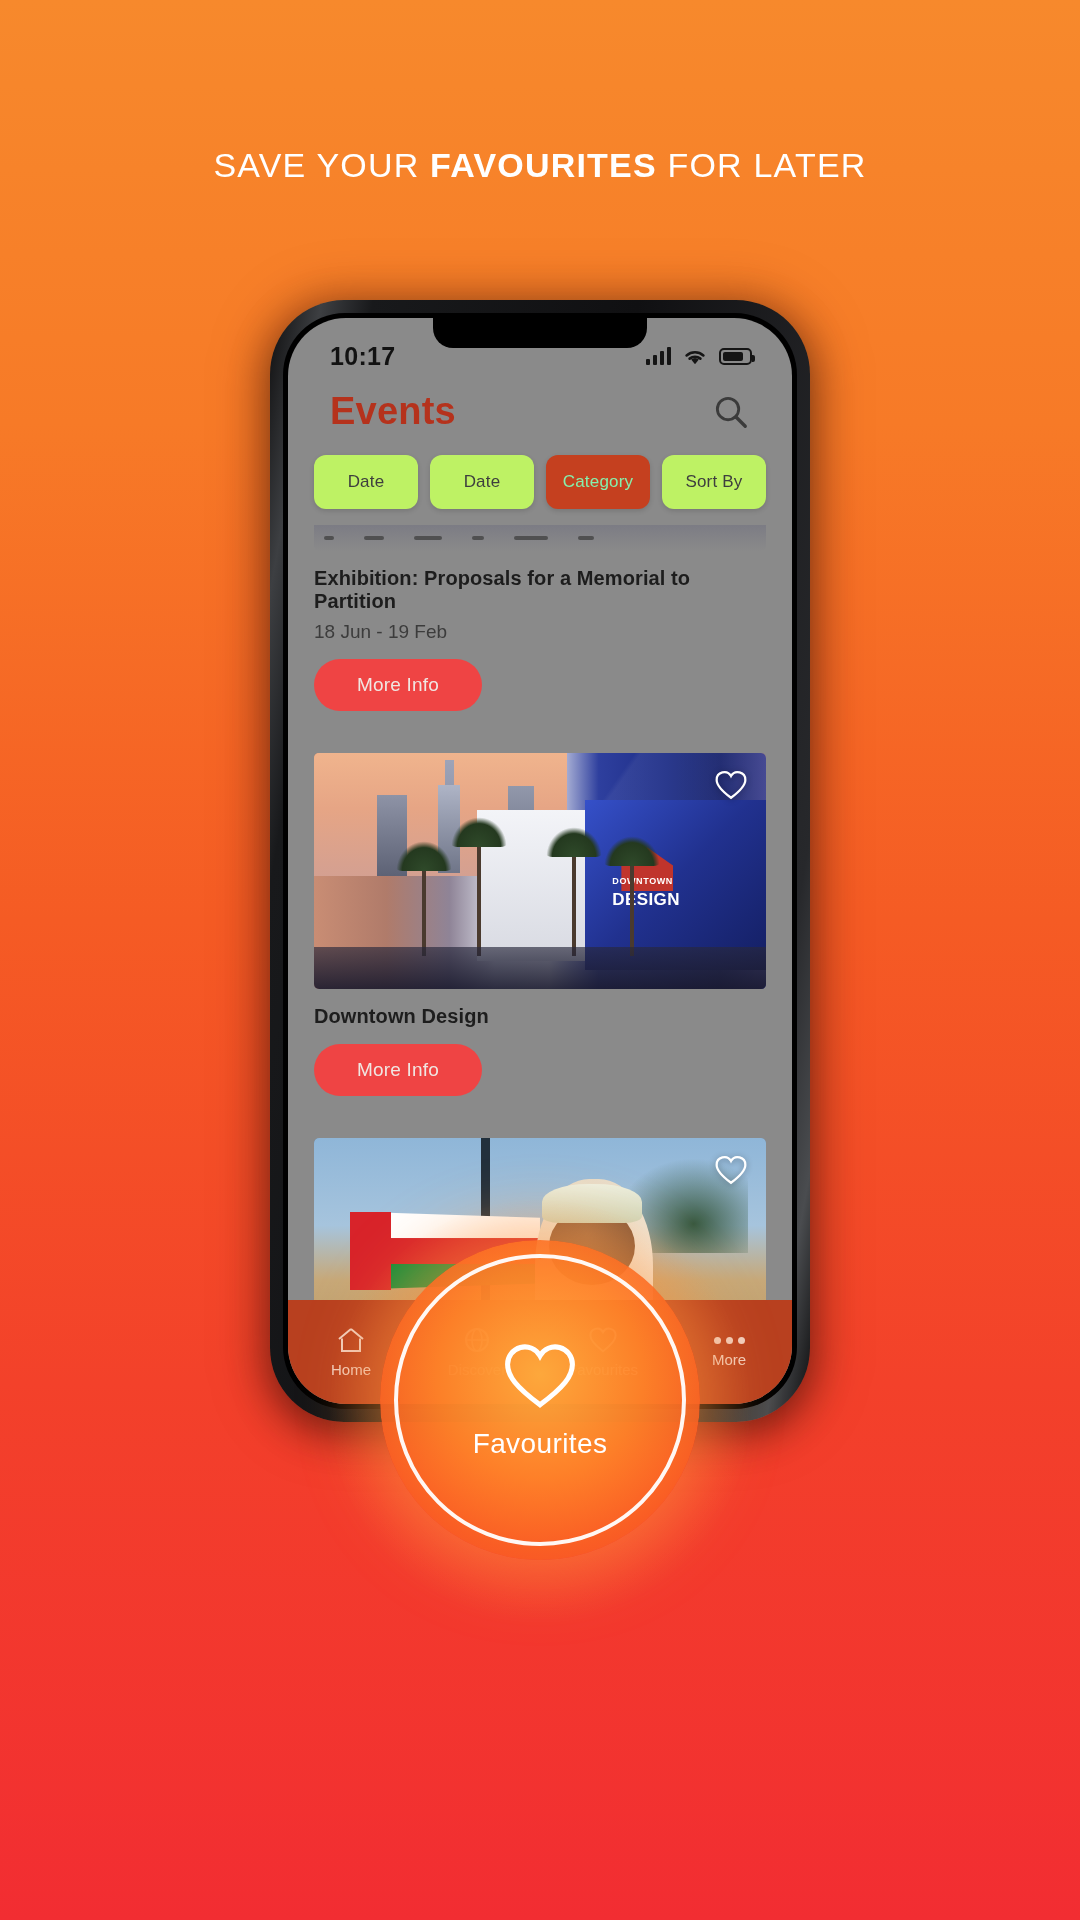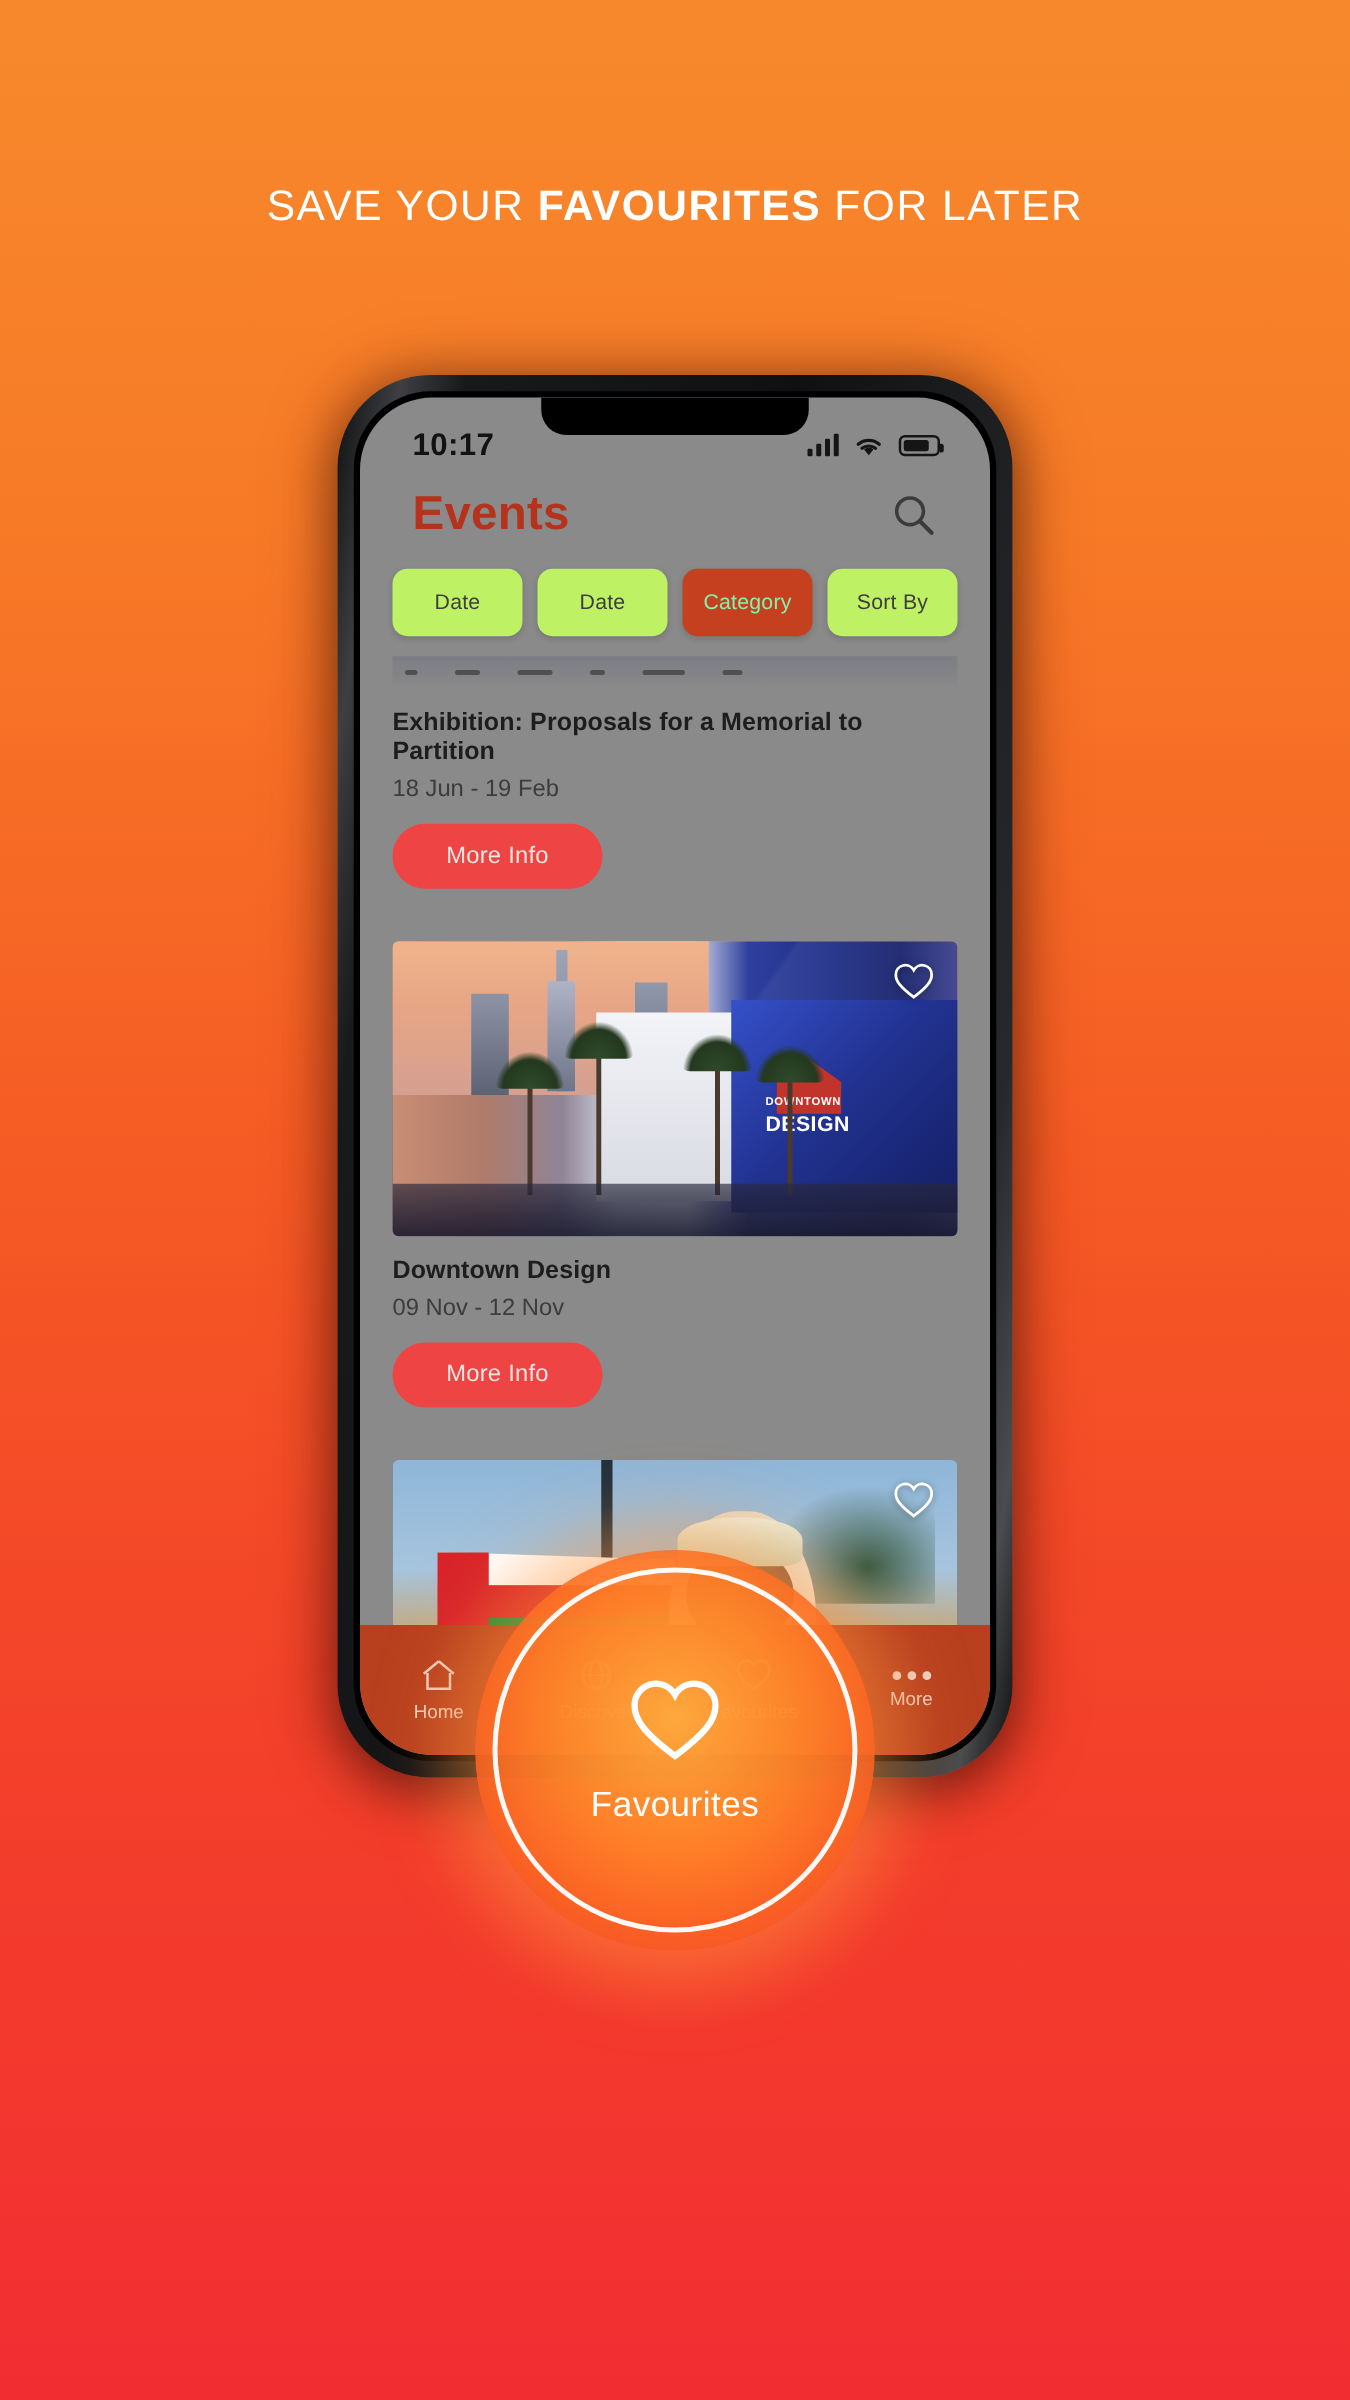--- a/index.html
+++ b/index.html
@@ -317,21 +317,20 @@
                   <div class="palm p2"></div>
                 <div class="palm p3"></div>
                   <div class="palm p4"></div>
                 <div class="dd-ground"></div>
               </div>
               <svg class="heart-ico" viewBox="0 0 32 30">
                 <path d="M16 27 C6 19.5 2.5 15 2.5 10.2 A7.2 7.2 0 0 1 16 6.6 A7.2 7.2 0 0 1 29.5 10.2 C29.5 15 26 19.5 16 27 Z" fill="none" stroke="#ffffff" stroke-width="2.1"></path>
               </svg>
             </div>
             <div class="card-title">Downtown Design</div>
-            <div class="card-date">09 Nov - 12 Nov</div>
             <div class="more-btn">More Info</div>
           </div>
 
           <div class="card" style="padding-top:42px;">
             <div class="card-img" style="height:230px;">
               <div class="img-oman">
                 <div class="om-tree"></div>
                 <div class="om-pole"></div>
                 <div class="om-flag"></div>
                 <div class="om-flagred"></div>

